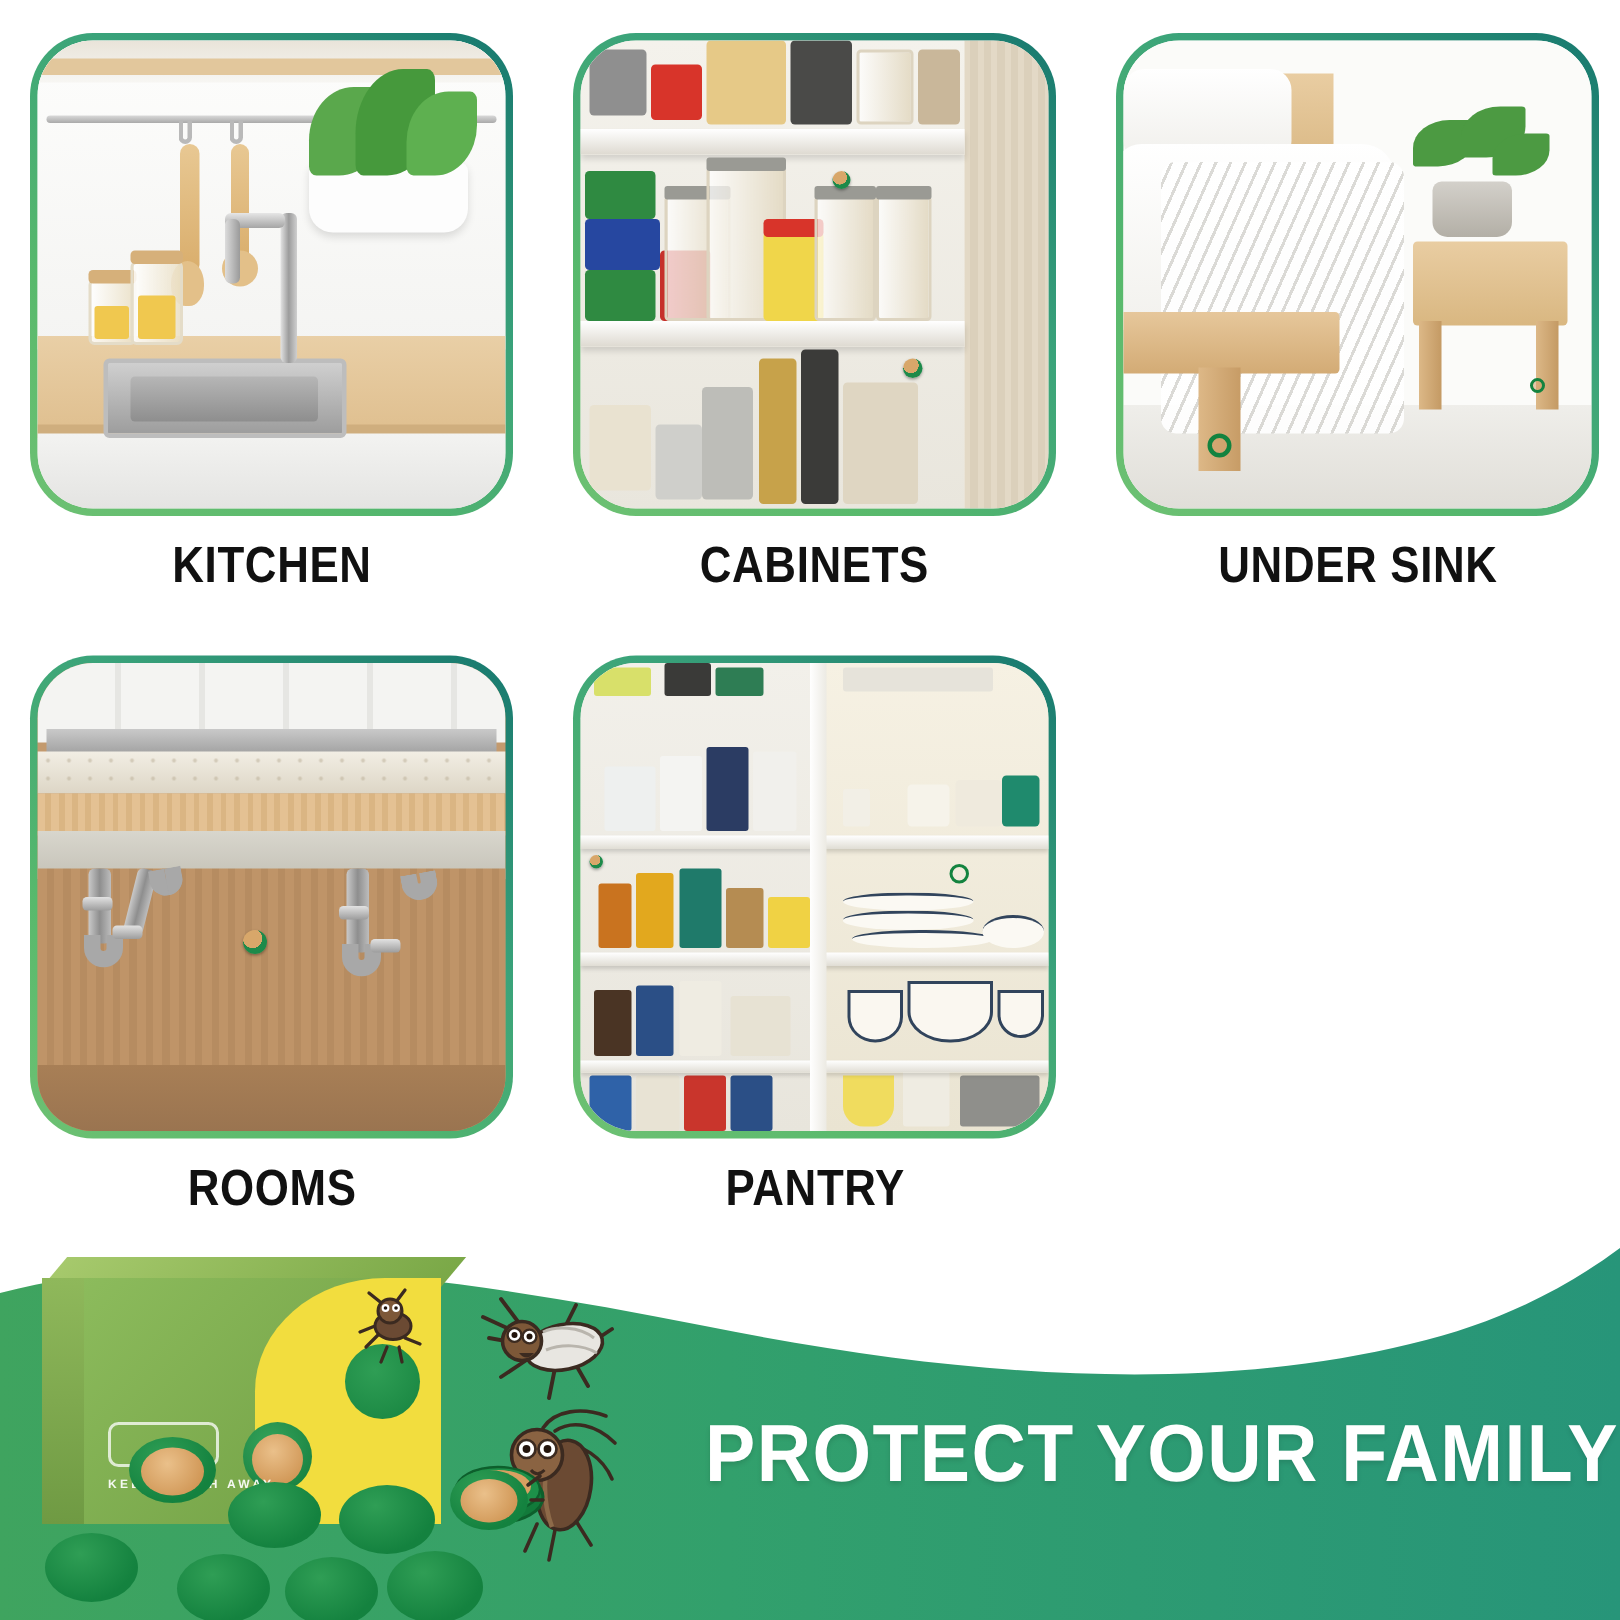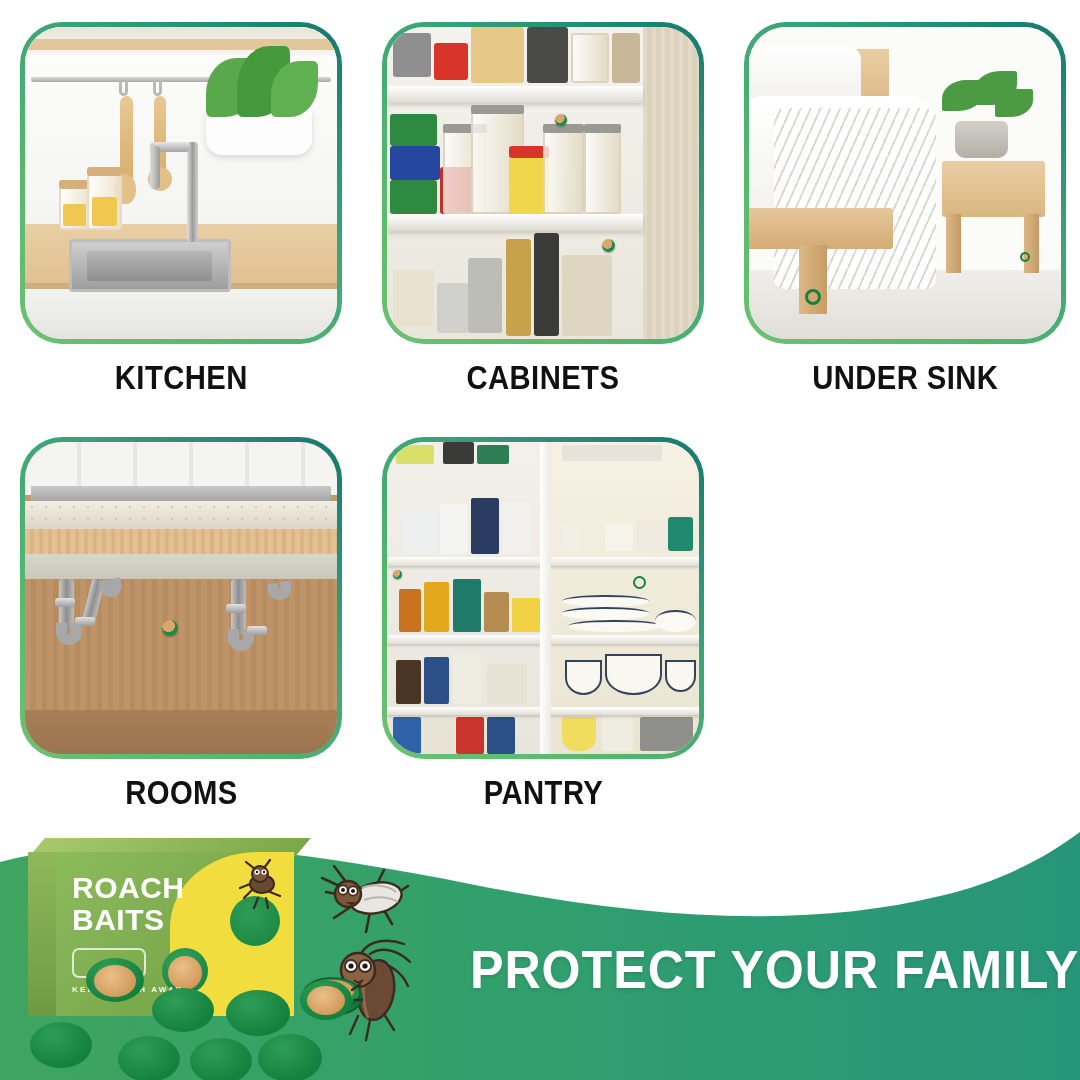--- a/index.html
+++ b/index.html
@@ -421,24 +421,20 @@
 
 <div class="box">
   <div class="box-top"></div>
   <div class="box-side"></div>
   <div class="box-face">
     <div class="box-yellow"></div>
 
     <div class="box-disc" style="right:14px; top:44px; width:50px; height:50px; background:radial-gradient(circle at 40% 35%,#2f9e55,#16833f);"></div>
     <div class="box-disc" style="right:86px; top:96px; width:46px; height:46px; background:radial-gradient(circle at 40% 32%,#35a45b,#137a3b);"></div>
     <div class="box-disc" style="right:92px; top:104px; width:34px; height:34px; background:radial-gradient(circle at 42% 34%,#eac08a,#c98b47);"></div>
-    <div class="box-title">
-      <div>ROACH</div>
-      <div>BAITS</div>
-    </div>
     <div class="box-rect"></div>
     <div class="box-sub">KEEP ROACH AWAY</div>
 
     <svg class="roach" style="right:6px; top:6px; width:52px; height:56px;" viewBox="0 0 52 56">
       <g stroke="#3b2a20" stroke-width="2.2" fill="none" stroke-linecap="round">
         <path d="M14,26 L4,30 M16,32 L8,40 M22,40 L18,50 M30,40 L32,50 M34,34 L44,38"></path>
         <path d="M20,12 L10,4 M28,10 L34,2"></path>
       </g>
       <ellipse cx="26" cy="26" rx="12" ry="9" fill="#6b4a33" stroke="#3b2a20" stroke-width="2"></ellipse>
       <circle cx="24" cy="16" r="8" fill="#7d5838" stroke="#3b2a20" stroke-width="2"></circle>

